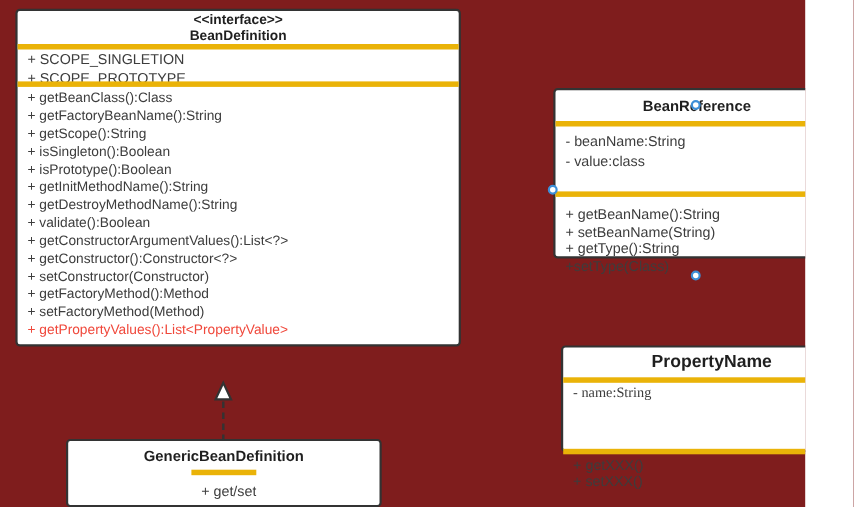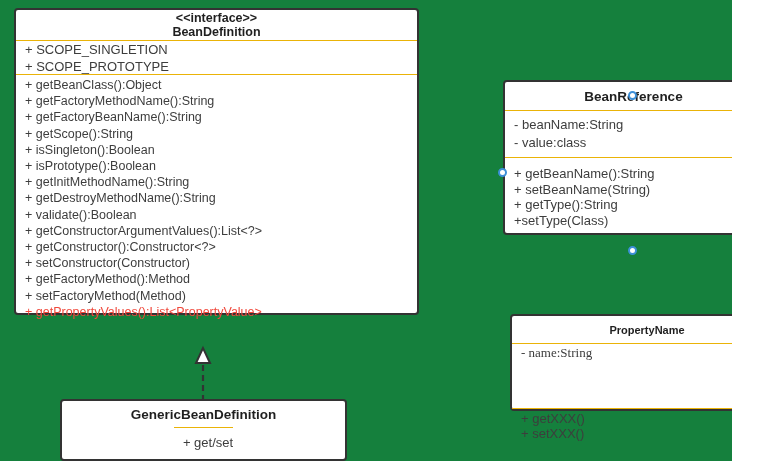--- a/index.html
+++ b/index.html
@@ -3,21 +3,21 @@
 <meta charset="utf-8">
 <style>
   * { margin: 0; padding: 0; box-sizing: border-box; }
   html, body { width: 776px; height: 461px; overflow: hidden; }
   body { font-family: "Liberation Sans", sans-serif; }
 
   .canvas {
     position: relative;
     width: 732px;
     height: 461px;
-    background: #15803d;
+    background: #7f1d1d;
     overflow: hidden;
   }
 
   .uml-box {
     position: absolute;
     background: #ffffff;
     border: 2px solid #333333;
     border-radius: 4px;
     display: flex;
     flex-direction: column;
@@ -27,21 +27,21 @@
   .uml-title {
     text-align: center;
     font-weight: bold;
     color: #1f1f1f;
     display: flex;
     flex-direction: column;
     justify-content: center;
     flex: 0 0 auto;
   }
 
-  .uml-section { border-top: 1px solid #eab308; flex: 0 0 auto; }
+  .uml-section { border-top: 5px solid #eab308; flex: 0 0 auto; }
 
   .member-row { white-space: nowrap; overflow: hidden; }
   .member-row.highlight { color: #f0483b; }
 
   
   .bean-definition { left: 14px; top: 8px; width: 405px; height: 307px; }
   .bean-definition .uml-title { height: 30px; font-size: 12.5px; line-height: 14px; }
   .bean-definition .fields {
     height: 34px; font-size: 13px; line-height: 16.5px;
     padding: 1px 0 0 9px;
@@ -54,25 +54,26 @@
   
   .bean-reference { left: 503px; top: 80px; width: 261px; height: 155px; }
   .bean-reference .uml-title { height: 28px; font-size: 13.5px; }
   .bean-reference .fields {
     height: 47px; font-size: 13px; line-height: 18px;
     padding: 5px 0 12px 9px;
   }
   .bean-reference .methods {
     flex: 1 1 auto; font-size: 13px; line-height: 15.6px;
     padding: 8px 0 0 9px;
+    margin-top: 17px;
   }
 
   
   .property-name { left: 510px; top: 314px; width: 230px; height: 97px; }
-  .property-name .uml-title { height: 27px; font-size: 11px; padding-left: 44px; }
+  .property-name .uml-title { height: 27px; font-size: 16px; padding-left: 44px; }
   .property-name .fields {
     height: 34px; font-size: 13px; line-height: 16px;
     padding: 1px 0 0 9px;
     font-family: Liberation Serif, serif;
   }
   .property-name .methods {
     flex: 1 1 auto; font-size: 13px; line-height: 15px;
     padding: 2px 0 0 9px;
     margin-top: 31px;
   }
@@ -121,22 +122,21 @@
   <div class="uml-box bean-definition">
     <div class="uml-title">
       <div>&lt;&lt;interface&gt;&gt;</div>
       <div>BeanDefinition</div>
     </div>
     <div class="uml-section fields">
         <div class="member-row">+ SCOPE_SINGLETION</div>
         <div class="member-row">+ SCOPE_PROTOTYPE</div>
       </div>
     <div class="uml-section methods">
-        <div class="member-row">+ getBeanClass():Object</div>
-        <div class="member-row">+ getFactoryMethodName():String</div>
+        <div class="member-row">+ getBeanClass():Class</div>
         <div class="member-row">+ getFactoryBeanName():String</div>
         <div class="member-row">+ getScope():String</div>
         <div class="member-row">+ isSingleton():Boolean</div>
         <div class="member-row">+ isPrototype():Boolean</div>
         <div class="member-row">+ getInitMethodName():String</div>
         <div class="member-row">+ getDestroyMethodName():String</div>
         <div class="member-row">+ validate():Boolean</div>
         <div class="member-row">+ getConstructorArgumentValues():List&lt;?&gt;</div>
         <div class="member-row">+ getConstructor():Constructor&lt;?&gt;</div>
         <div class="member-row">+ setConstructor(Constructor)</div>

